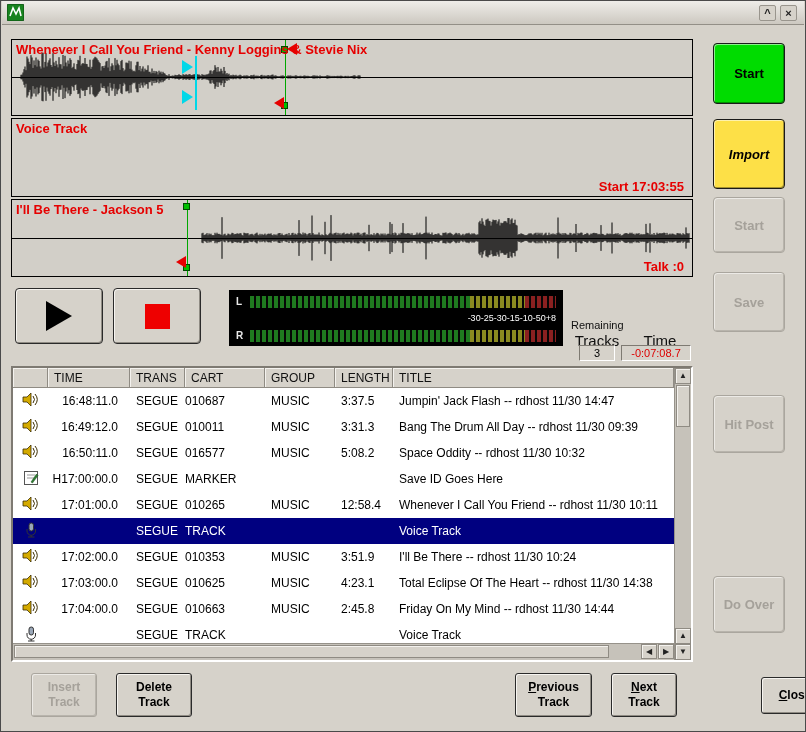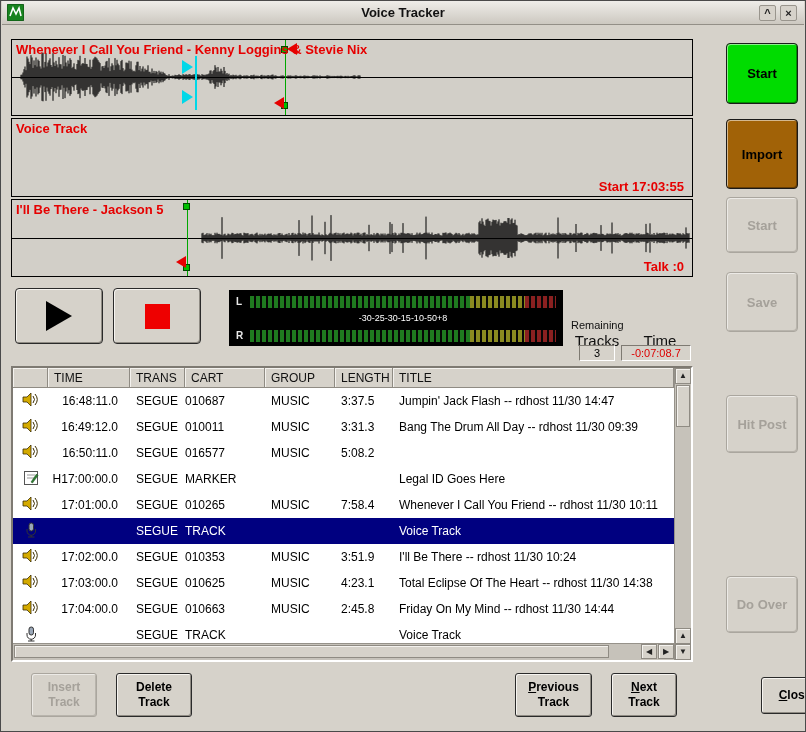--- a/index.html
+++ b/index.html
@@ -50,21 +50,21 @@
   
   .meter{position:absolute;left:228px;top:289px;width:334px;height:56px;background:#000;
          padding:5px 7px 4px 7px;display:flex;flex-direction:column;justify-content:space-between;}
   .m-row{display:flex;align-items:center;height:13px;}
   .m-ch{color:#e8e8e8;font-size:10px;font-weight:bold;width:14px;}
   .m-bar{flex:1;height:12px;display:flex;}
   .mz{height:100%;}
   .mz-g{width:72%;background:repeating-linear-gradient(90deg,var(--mg) 0 4px,#060606 4px 6px);}
   .mz-y{width:18%;background:repeating-linear-gradient(90deg,var(--my) 0 4px,#060606 4px 6px);}
   .mz-r{width:10%;background:repeating-linear-gradient(90deg,var(--mr) 0 4px,#060606 4px 6px);}
-  .m-scale{display:flex;justify-content:center;padding-left:14px;height:11px;}
+  .m-scale{display:flex;justify-content:flex-end;padding-left:14px;height:11px;}
   .m-scale span{color:#fff;font-size:9px;line-height:11px;}
   
   .clock{position:absolute;left:570px;top:286px;width:120px;height:27px;
          border:2px solid;border-color:var(--dk) #fff #fff var(--dk);
          font-family:"DejaVu Sans Mono",monospace;font-weight:bold;font-size:17px;
          display:flex;align-items:center;justify-content:center;color:#000;}
   .rem-label{position:absolute;left:570px;top:318px;width:120px;text-align:left;font-size:11px;color:#111;}
   .rem-sub{position:absolute;top:331px;font-size:15px;color:#111;text-align:center;}
   .rem-tracks-label{left:572px;width:48px;}
   .rem-time-label{left:632px;width:54px;}
@@ -92,21 +92,21 @@
   .c-title{flex:1;padding-left:6px;}
   
   .vscroll{position:absolute;right:0;top:0;bottom:0;width:17px;background:#c6c2ba;border-left:1px solid #96928a;}
   .hscroll{position:absolute;left:0;right:17px;bottom:0;height:17px;background:#c6c2ba;border-top:1px solid #96928a;}
   .sb-btn{position:absolute;background:var(--wingray);border:1px solid #8f8b83;
           box-shadow:inset 1px 1px 0 #f4f2ee;display:flex;align-items:center;justify-content:center;
           font-size:8px;color:#222;line-height:1;}
   .sb-thumb{position:absolute;background:var(--wingray);border:1px solid #8f8b83;box-shadow:inset 1px 1px 0 #f4f2ee;}
   
   .rbtn{position:absolute;left:712px;width:72px;border-radius:4px;display:flex;align-items:center;
-        justify-content:center;font-weight:bold;font-size:13px;text-align:center;cursor:pointer;margin-left:13px;}
+        justify-content:center;font-weight:bold;font-size:13px;text-align:center;cursor:pointer;}
   .rbtn.en{border:1px solid #1a1a1a;color:#000;box-shadow:inset 1px 1px 0 rgba(255,255,255,.55),inset -1px -1px 0 rgba(0,0,0,.35);}
   .rbtn.dis,.bbtn.dis{background:var(--wingray);color:#a5a19a;border:1px solid #aaa69e;
         box-shadow:inset 1px 1px 0 #eceae6,inset -1px -1px 0 #b8b4ac;cursor:default;}
   .rb1{top:42px;height:61px;}
   .rb2{top:118px;height:70px;}
   .rb3{top:196px;height:56px;}
   .rb4{top:271px;height:60px;}
   .rb5{top:394px;height:58px;}
   .rb6{top:575px;height:57px;}
   
@@ -127,21 +127,20 @@
 
 <div class="window">
 
   <div class="titlebar">
     <span class="app-icon">
       <svg width="17" height="17">
           <rect width="17" height="17" rx="2" fill="#18831f" stroke="#0a4a10"></rect>
           <path d="M3 12 L6 4 L9 10 L12 4 L14 12" stroke="#fff" stroke-width="1.6" fill="none"></path>
         </svg>
     </span>
-    <span class="title-text">Voice Tracker</span>
     <span class="tb-btn tb-shade">^</span>
     <span class="tb-btn tb-close">×</span>
   </div>
 
   <div class="wavepanel p1">
     <svg id="wave1" class="wave-svg" width="680" height="75">
         <path d="M9 34.8L9 39.2M10 34.6L10 39.4M11 32.5L11 41.5M12 29.2L12 44.8M13 26.5L13 47.5M14 30.2L14 43.8M15 16.5L15 57.5M16 18.5L16 55.5M17 21.8L17 52.2M18 24.1L18 49.9M19 15.2L19 58.8M20 17.5L20 56.5M21 27.9L21 46.1M22 20.4L22 53.6M23 25.2L23 48.8M24 17.5L24 56.5M25 26.6L25 47.4M26 19.6L26 54.4M27 20.9L27 53.1M28 26.4L28 47.6M29 28.6L29 45.4M30 13.2L30 60.8M31 12.7L31 61.3M32 27.5L32 46.5M33 21.9L33 52.1M34 13.2L34 60.8M35 26.4L35 47.6M36 22.5L36 51.5M37 20.3L37 53.7M38 18.3L38 55.7M39 25.0L39 49.0M40 26.9L40 47.1M41 13.2L41 60.8M42 22.4L42 51.6M43 26.0L43 48.0M44 20.8L44 53.2M45 24.4L45 49.6M46 27.4L46 46.6M47 17.2L47 56.8M48 24.2L48 49.8M49 24.3L49 49.7M50 28.7L50 45.3M51 15.0L51 59.0M52 26.2L52 47.8M53 15.8L53 58.2M54 22.5L54 51.5M55 26.4L55 47.6M56 20.5L56 53.5M57 23.8L57 50.2M58 18.2L58 55.8M59 19.9L59 54.1M60 28.1L60 45.9M61 26.8L61 47.2M62 23.3L62 50.7M63 28.9L63 45.1M64 29.6L64 44.4M65 24.0L65 50.0M66 19.9L66 54.1M67 20.5L67 53.5M68 15.8L68 58.2M69 25.5L69 48.5M70 23.8L70 50.2M71 23.0L71 51.0M72 23.9L72 50.1M73 18.0L73 56.0M74 23.9L74 50.1M75 24.1L75 49.9M76 26.7L76 47.3M77 27.2L77 46.8M78 19.7L78 54.3M79 28.8L79 45.2M80 26.8L80 47.2M81 19.6L81 54.4M82 18.3L82 55.7M83 16.8L83 57.2M84 17.5L84 56.5M85 18.5L85 55.5M86 20.2L86 53.8M87 21.8L87 52.2M88 23.1L88 50.9M89 30.6L89 43.4M90 26.4L90 47.6M91 26.0L91 48.0M92 28.0L92 46.0M93 25.6L93 48.4M94 21.6L94 52.4M95 20.9L95 53.1M96 27.5L96 46.5M97 18.1L97 55.9M98 31.1L98 42.9M99 26.3L99 47.7M100 23.3L100 50.7M101 25.3L101 48.7M102 30.1L102 43.9M103 18.1L103 55.9M104 25.3L104 48.7M105 19.8L105 54.2M106 23.6L106 50.4M107 25.2L107 48.8M108 29.8L108 44.2M109 21.1L109 52.9M110 19.9L110 54.1M111 28.1L111 45.9M112 31.2L112 42.8M113 29.6L113 44.4M114 22.6L114 51.4M115 22.7L115 51.3M116 23.3L116 50.7M117 20.7L117 53.3M118 28.8L118 45.2M119 21.3L119 52.7M120 29.6L120 44.4M121 31.3L121 42.7M122 30.7L122 43.3M123 31.5L123 42.5M124 25.3L124 48.7M125 21.8L125 52.2M126 21.7L126 52.3M127 30.1L127 43.9M128 26.0L128 48.0M129 31.3L129 42.7M130 28.6L130 45.4M131 26.4L131 47.6M132 31.5L132 42.5M133 28.6L133 45.4M134 30.2L134 43.8M135 29.8L135 44.2M136 25.3L136 48.7M137 31.8L137 42.2M138 31.8L138 42.2M139 33.4L139 40.6M140 28.5L140 45.5M141 33.1L141 40.9M142 30.9L142 43.1M143 33.3L143 40.7M144 31.1L144 42.9M145 31.8L145 42.2M146 34.5L146 39.5M147 30.7L147 43.3M148 32.6L148 41.4M149 31.6L149 42.4M150 33.8L150 40.2M151 31.8L151 42.2M152 33.1L152 40.9M153 33.7L153 40.3M154 35.1L154 38.9M155 35.3L155 38.7M156 35.9L156 38.1M157 34.2L157 39.8M158 35.9L158 38.1M159 36.0L159 38.0M160 35.7L160 38.3M161 35.5L161 38.5M162 36.0L162 38.0M163 34.8L163 39.2M164 35.2L164 38.8M165 35.3L165 38.7M166 35.0L166 39.0M167 34.2L167 39.8M168 35.0L168 39.0M169 35.2L169 38.8M170 35.8L170 38.2M171 34.2L171 39.8M172 34.7L172 39.3M173 35.1L173 38.9M174 34.2L174 39.8M175 34.7L175 39.3M176 35.1L176 38.9M177 34.1L177 39.9M178 34.2L178 39.8M179 35.2L179 38.8M180 35.1L180 38.9M181 34.6L181 39.4M182 34.4L182 39.6M183 34.2L183 39.8M184 35.0L184 39.0M185 34.0L185 40.0M186 34.8L186 39.2M187 34.4L187 39.6M188 35.2L188 38.8M189 35.9L189 38.1M190 34.1L190 39.9M191 34.9L191 39.1M192 34.7L192 39.3M193 35.3L193 38.7M194 34.5L194 39.5M195 34.5L195 39.5M196 34.2L196 39.8M197 33.5L197 40.5M198 30.6L198 43.4M199 30.4L199 43.6M200 33.9L200 40.1M201 31.2L201 42.8M202 30.0L202 44.0M203 25.2L203 48.8M204 27.5L204 46.5M205 31.8L205 42.2M206 27.0L206 47.0M207 31.6L207 42.4M208 31.4L208 42.6M209 28.7L209 45.3M210 30.8L210 43.2M211 33.5L211 40.5M212 27.0L212 47.0M213 30.9L213 43.1M214 34.3L214 39.7M215 33.0L215 41.0M216 34.6L216 39.4M217 33.7L217 40.3M218 35.8L218 38.2M219 35.0L219 39.0M220 35.7L220 38.3M221 34.7L221 39.3M222 35.2L222 38.8M223 35.6L223 38.4M224 34.8L224 39.2M225 35.9L225 38.1M226 35.6L226 38.4M227 35.5L227 38.5M228 34.7L228 39.3M229 35.3L229 38.7M230 36.1L230 37.9M231 36.0L231 38.0M232 35.4L232 38.6M233 35.8L233 38.2M234 35.5L234 38.5M235 35.4L235 38.6M236 35.7L236 38.3M237 36.2L237 37.8M238 36.1L238 37.9M239 35.0L239 39.0M240 35.5L240 38.5M241 35.3L241 38.7M242 34.7L242 39.3M243 36.1L243 37.9M244 35.5L244 38.5M245 35.9L245 38.1M246 35.6L246 38.4M247 36.2L247 37.8M248 36.0L248 38.0M249 35.0L249 39.0M250 34.8L250 39.2M251 36.2L251 37.8M252 35.3L252 38.7M253 35.8L253 38.2M254 35.6L254 38.4M255 35.8L255 38.2M256 35.0L256 39.0M257 35.4L257 38.6M258 35.8L258 38.2M259 35.2L259 38.8M260 34.7L260 39.3M261 34.6L261 39.4M262 36.0L262 38.0M263 35.4L263 38.6M264 35.5L264 38.5M265 36.0L265 38.0M266 36.4L266 37.6M267 36.2L267 37.8M268 36.3L268 37.7M269 35.6L269 38.4M270 35.8L270 38.2M271 35.3L271 38.7M272 36.2L272 37.8M273 36.1L273 37.9M274 36.1L274 37.9M275 36.3L275 37.7M276 35.4L276 38.6M277 35.8L277 38.2M278 35.5L278 38.5M279 35.6L279 38.4M280 36.2L280 37.8M281 35.8L281 38.2M282 36.3L282 37.7M283 35.6L283 38.4M284 35.3L284 38.7M285 35.8L285 38.2M286 36.1L286 37.9M287 36.1L287 37.9M288 35.8L288 38.2M289 35.8L289 38.2M290 36.3L290 37.7M291 36.0L291 38.0M292 35.5L292 38.5M293 35.6L293 38.4M294 35.9L294 38.1M295 35.9L295 38.1M296 35.8L296 38.2M297 36.0L297 38.0M298 36.4L298 37.6M299 36.3L299 37.7M300 36.0L300 38.0M301 35.4L301 38.6M302 35.6L302 38.4M303 35.4L303 38.6M304 36.0L304 38.0M305 35.5L305 38.5M306 36.0L306 38.0M307 36.4L307 37.6M308 35.4L308 38.6M309 36.1L309 37.9M310 36.2L310 37.8M311 36.2L311 37.8M312 36.4L312 37.6M313 36.1L313 37.9M314 36.1L314 37.9M315 35.3L315 38.7M316 35.5L316 38.5M317 35.8L317 38.2M318 35.8L318 38.2M319 36.4L319 37.6M320 35.9L320 38.1M321 36.3L321 37.7M322 35.9L322 38.1M323 36.1L323 37.9M324 36.2L324 37.8M325 35.9L325 38.1M326 35.8L326 38.2M327 36.2L327 37.8M328 35.8L328 38.2M329 35.7L329 38.3M330 35.9L330 38.1M331 36.4L331 37.6M332 36.5L332 37.5M333 35.9L333 38.1M334 35.9L334 38.1M335 36.5L335 37.5M336 35.8L336 38.2M337 36.4L337 37.6M338 36.4L338 37.6M339 36.1L339 37.9M340 36.0L340 38.0M341 35.7L341 38.3M342 35.3L342 38.7M343 35.4L343 38.6M344 36.3L344 37.7M345 36.5L345 37.5M346 35.5L346 38.5M347 35.3L347 38.7M348 35.5L348 38.5" stroke="#000" fill="none"></path>
       </svg>
     <div class="centerline" style="top:37px"></div>
     <div class="vline cyan" style="left:183px;top:16px;height:54px"></div>
@@ -262,50 +261,51 @@
                 <polygon points="1,6 5,6 9,2 9,15 5,11 1,11" fill="#d4aa00" stroke="#3a2c00" stroke-width="0.8"></polygon>
                 <path d="M11 5 q3 3.5 0 7" fill="none" stroke="#3a2c00"></path>
                 <path d="M13 3 q4.6 5.5 0 11" fill="none" stroke="#3a2c00"></path>
               </svg></span>
           </div>
           <div class="lcell c-time">16:50:11.0</div>
           <div class="lcell c-trans">SEGUE</div>
           <div class="lcell c-cart">016577</div>
           <div class="lcell c-group">MUSIC</div>
           <div class="lcell c-length">5:08.2</div>
+          <div class="lcell c-title">Space Oddity -- rdhost 11/30 10:32</div>
         </div>
         <div class="lrow">
           <div class="lcell c-icon">
             <span><svg width="16" height="16">
                 <rect x="1.5" y="1.5" width="13" height="13" fill="#fff" stroke="#555"></rect>
                 <line x1="4" y1="5" x2="12" y2="5" stroke="#999"></line>
                 <line x1="4" y1="8" x2="12" y2="8" stroke="#999"></line>
                 <polygon points="8,12 13.5,4 15,5.5 9.5,13" fill="#2e7d32" stroke="#1b4d1e" stroke-width="0.5"></polygon>
               </svg></span>
           </div>
           <div class="lcell c-time">H17:00:00.0</div>
           <div class="lcell c-trans">SEGUE</div>
           <div class="lcell c-cart">MARKER</div>
           <div class="lcell c-group"></div>
           <div class="lcell c-length"></div>
-          <div class="lcell c-title">Legal ID Goes Here</div>
+          <div class="lcell c-title">Save ID Goes Here</div>
         </div>
         <div class="lrow">
           <div class="lcell c-icon">
             <span><svg width="17" height="17" viewBox="0 0 17 17">
                 <polygon points="1,6 5,6 9,2 9,15 5,11 1,11" fill="#d4aa00" stroke="#3a2c00" stroke-width="0.8"></polygon>
                 <path d="M11 5 q3 3.5 0 7" fill="none" stroke="#3a2c00"></path>
                 <path d="M13 3 q4.6 5.5 0 11" fill="none" stroke="#3a2c00"></path>
               </svg></span>
           </div>
           <div class="lcell c-time">17:01:00.0</div>
           <div class="lcell c-trans">SEGUE</div>
           <div class="lcell c-cart">010265</div>
           <div class="lcell c-group">MUSIC</div>
-          <div class="lcell c-length">7:58.4</div>
+          <div class="lcell c-length">12:58.4</div>
           <div class="lcell c-title">Whenever I Call You Friend -- rdhost 11/30 10:11</div>
         </div>
         <div class="lrow sel">
           <div class="lcell c-icon">
             <span><svg width="16" height="16">
                 <rect x="6" y="1" width="4.5" height="8" rx="2.2" fill="#9aa7b8" stroke="#333"></rect>
                 <path d="M4 7 v2 a4.2 4.2 0 0 0 8.5 0 v-2" fill="none" stroke="#333"></path>
                 <line x1="8.2" y1="13.2" x2="8.2" y2="15" stroke="#333"></line>
                 <line x1="5" y1="15" x2="11.5" y2="15" stroke="#333"></line>
               </svg></span>
@@ -386,21 +386,21 @@
       <div class="sb-btn" style="left:0;bottom:0;width:16px;height:16px">▼</div>
     </div>
     <div class="hscroll">
       <div class="sb-thumb" style="left:1px;top:1px;width:595px;height:13px"></div>
       <div class="sb-btn" style="right:17px;top:0;width:16px;height:15px">◀</div>
       <div class="sb-btn" style="right:0;top:0;width:16px;height:15px">▶</div>
     </div>
   </div>
 
   <div class="rbtn en rb1" style="background: rgb(0, 220, 0);">Start</div>
-  <div class="rbtn en rb2" style="background: #a16207;">Import</div>
+  <div class="rbtn en rb2" style="background: #fde047; font-style: italic;">Import</div>
   <div class="rbtn dis rb3">Start</div>
   <div class="rbtn dis rb4">Save</div>
   <div class="rbtn dis rb5">Hit Post</div>
   <div class="rbtn dis rb6">Do Over</div>
 
   <div class="bbtn dis bb-insert">
     <span class="bline">Insert</span>
     <span class="bline">Track</span>
   </div>
   <div class="bbtn bb-delete">

